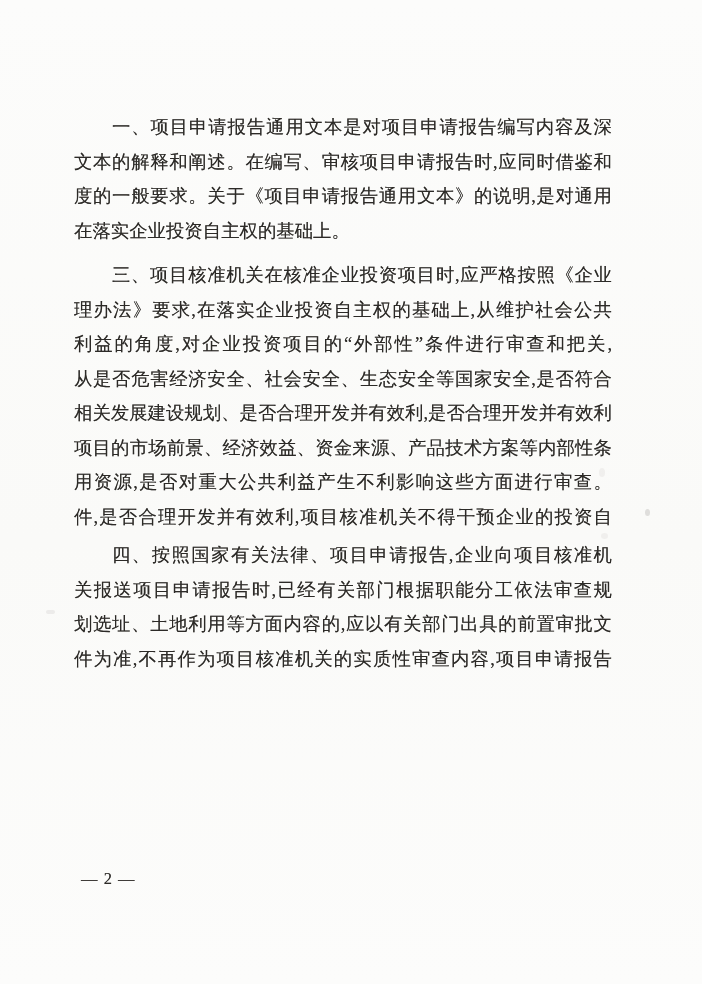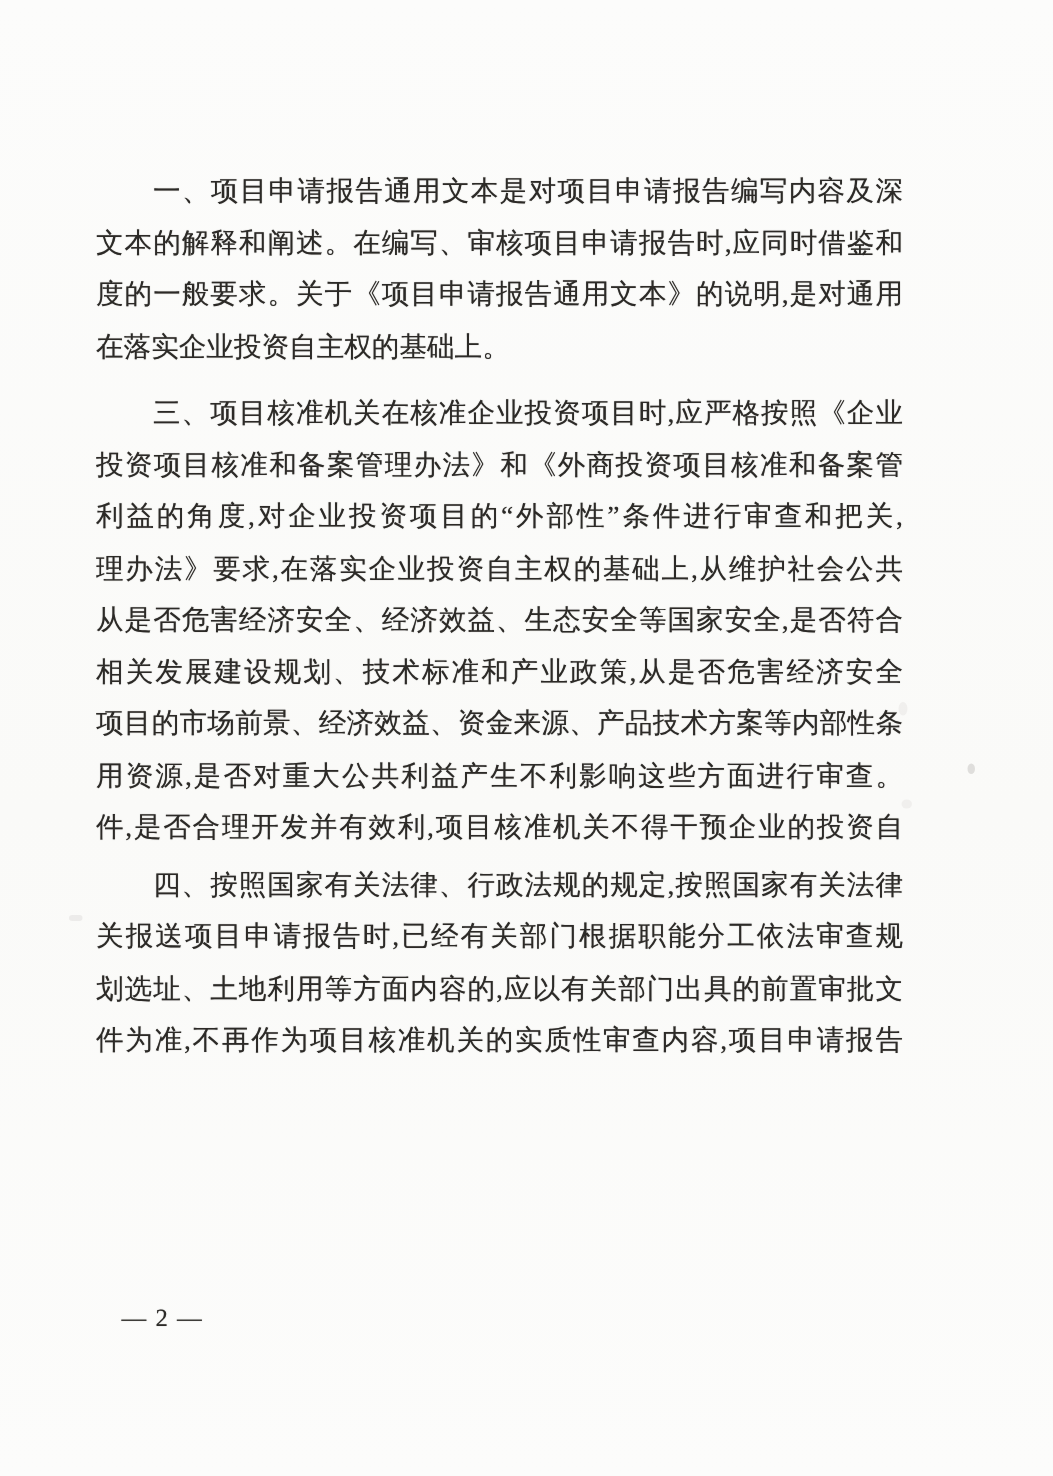--- a/index.html
+++ b/index.html
@@ -7,21 +7,21 @@
     position: relative;
     width: 702px;
     height: 984px;
     background: linear-gradient(180deg, #fcfcfb 0%, #fafaf8 55%, #fcfcfb 100%);
     overflow: hidden;
     font-family: "Liberation Serif", "DejaVu Serif", serif;
     color: #2c2a27;
   }
   .textblock {
     position: absolute;
-    left: 64px;
+    left: 74px;
     top: 110px;
     width: 538px;
   }
   .para { margin: 0; padding: 0; }
   .para.gap-lg { margin-top: 10px; }
   .para.gap-sm { margin-top: 4px; }
   .line {
     height: 34.5px;
     line-height: 34.5px;
     font-size: 18.4px;
@@ -59,32 +59,31 @@
     <div class="para">
       <div class="line indent">一、项目申请报告通用文本是对项目申请报告编写内容及深</div>
       <div class="line">文本的解释和阐述。在编写、审核项目申请报告时,应同时借鉴和</div>
       <div class="line">度的一般要求。关于《项目申请报告通用文本》的说明,是对通用</div>
       <div class="line lastline">在落实企业投资自主权的基础上。</div>
     </div>
 
 
     <div class="para gap-lg">
       <div class="line indent">三、项目核准机关在核准企业投资项目时,应严格按照《企业</div>
-      <div class="line">投资项目核准和备案管理办法》和《外商投资项目核准和备案管</div>
+      <div class="line">理办法》要求,在落实企业投资自主权的基础上,从维护社会公共</div>
       <div class="line">利益的角度,对企业投资项目的“外部性”条件进行审查和把关,</div>
-      <div class="line">理办法》要求,在落实企业投资自主权的基础上,从维护社会公共</div>
-      <div class="line">从是否危害经济安全、经济效益、生态安全等国家安全,是否符合</div>
-      <div class="line">相关发展建设规划、技术标准和产业政策,从是否危害经济安全</div>
+      <div class="line">从是否危害经济安全、社会安全、生态安全等国家安全,是否符合</div>
+      <div class="line">相关发展建设规划、是否合理开发并有效利,是否合理开发并有效利</div>
       <div class="line">项目的市场前景、经济效益、资金来源、产品技术方案等内部性条</div>
       <div class="line">用资源,是否对重大公共利益产生不利影响这些方面进行审查。</div>
       <div class="line">件,是否合理开发并有效利,项目核准机关不得干预企业的投资自</div>
     </div>
 
     <div class="para gap-sm">
-      <div class="line indent">四、按照国家有关法律、行政法规的规定,按照国家有关法律</div>
+      <div class="line indent">四、按照国家有关法律、项目申请报告,企业向项目核准机</div>
       <div class="line">关报送项目申请报告时,已经有关部门根据职能分工依法审查规</div>
       <div class="line">划选址、土地利用等方面内容的,应以有关部门出具的前置审批文</div>
       <div class="line">件为准,不再作为项目核准机关的实质性审查内容,项目申请报告</div>
     </div>
 
   </div>
 
   <div class="page-number">— 2 —</div>
 
   <div class="speck speck-a"></div>

